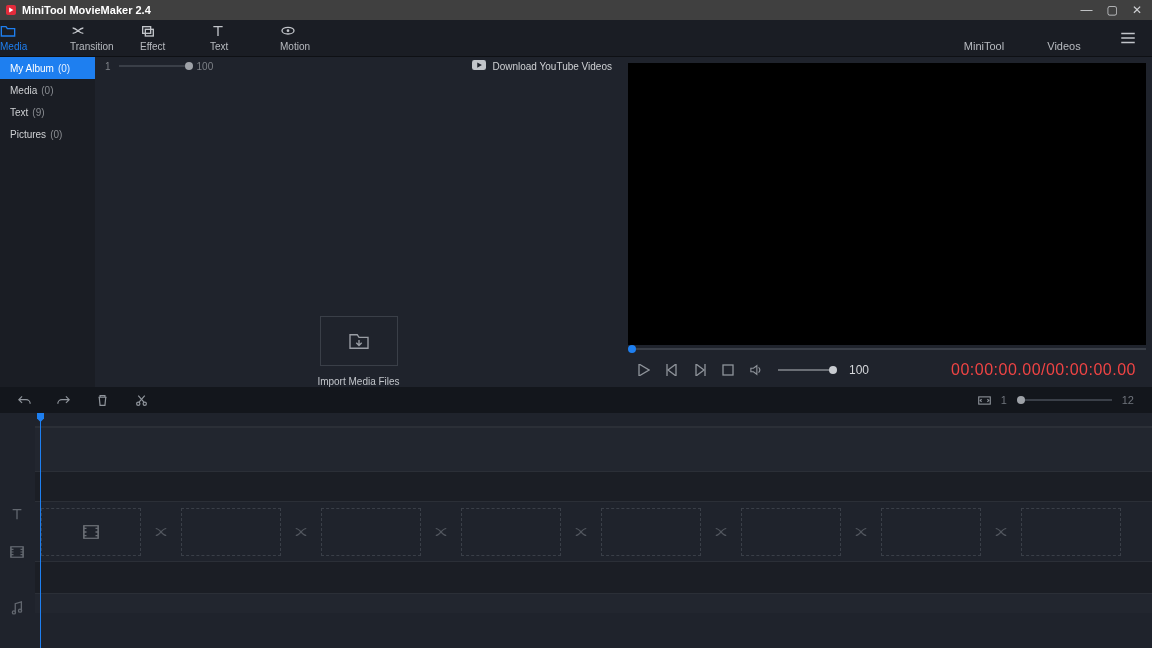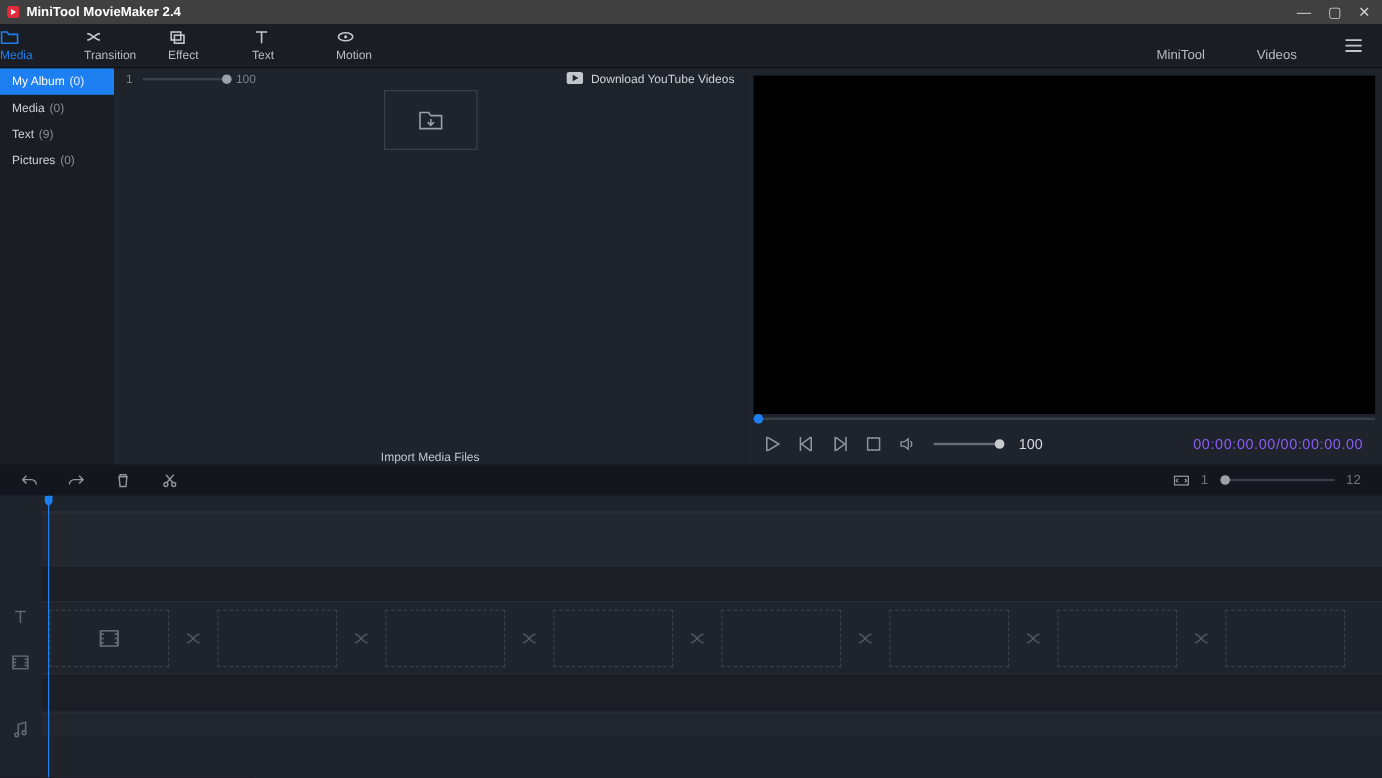--- a/index.html
+++ b/index.html
@@ -31,36 +31,36 @@
 .sidebar .item { height: 22px; display: flex; align-items: center; padding: 0 10px; font-size: 10px; color: #cfd1d4; cursor: pointer; gap: 4px; }
 .sidebar .item.active { background: #1e7ff0; color: #fff; }
 .sidebar .item .count { color: #8a8d92; }
 .sidebar .item.active .count { color: #e3efff; }
 
 .media { flex: 1; background: #1f232c; position: relative; display: flex; flex-direction: column; }
 .media-top { height: 18px; display: flex; align-items: center; padding: 0 10px; gap: 8px; color: #7d8187; font-size: 10px; }
 .zoom-track { width: 70px; height: 2px; background: #3a3f48; position: relative; }
 .zoom-thumb { position: absolute; right: -4px; top: -3px; width: 8px; height: 8px; border-radius: 50%; background: #9ea2a8; }
 .media-top .dl { margin-left: auto; display: flex; align-items: center; gap: 6px; cursor: pointer; color: #cfd1d4; }
-.media-center { flex: 1; display: flex; flex-direction: column; align-items: center; justify-content: space-between; gap: 10px; }
+.media-center { flex: 1; display: flex; flex-direction: column; align-items: center; justify-content: flex-end; gap: 10px; }
 .drop-box { width: 78px; height: 50px; border: 1px solid #3a3f48; display: flex; align-items: center; justify-content: center; cursor: pointer; }
 .drop-box svg { width: 22px; height: 18px; }
 .drop-label { font-size: 10px; color: #c2c5ca; }
 
 .preview { width: 530px; background: #1f232c; padding: 6px 6px 0 6px; display: flex; flex-direction: column; }
 .video { flex: 1; background: #000; }
 .seek { height: 8px; display: flex; align-items: center; }
 .seek-track { flex: 1; height: 2px; background: #3a3f48; position: relative; }
 .seek-thumb { position: absolute; left: 0; top: -3px; width: 8px; height: 8px; border-radius: 50%; background: #1e7ff0; }
 .controls { height: 34px; display: flex; align-items: center; padding: 0 10px; gap: 16px; color: #6f747c; }
 .ctl { cursor: pointer; display: flex; align-items: center; }
 .ctl svg { width: 12px; height: 12px; }
 .vol-track { width: 55px; height: 2px; background: #6a6e75; position: relative; }
 .vol-thumb { position: absolute; right: -4px; top: -3px; width: 8px; height: 8px; border-radius: 50%; background: #c8cbd0; }
-.controls .time { margin-left: auto; font-size: 12px; color: #8b5cf6; letter-spacing: .5px; text-align: center; }
+.controls .time { margin-left: auto; font-size: 16px; color: #ef4444; letter-spacing: .5px; text-align: center; }
 
 
 .editbar { height: 26px; background: #13161c; display: flex; align-items: center; padding: 0 18px; gap: 26px; color: #6f747c; }
 .editbar .ed { cursor: pointer; }
 .editbar .ed svg { width: 13px; height: 13px; display: block; }
 .editbar .right { margin-left: auto; display: flex; align-items: center; gap: 10px; font-size: 11px; }
 .tz-track { width: 95px; height: 2px; background: #3a3f48; position: relative; }
 .tz-thumb { position: absolute; left: 0; top: -3px; width: 8px; height: 8px; border-radius: 50%; background: #9ea2a8; }
 
 

